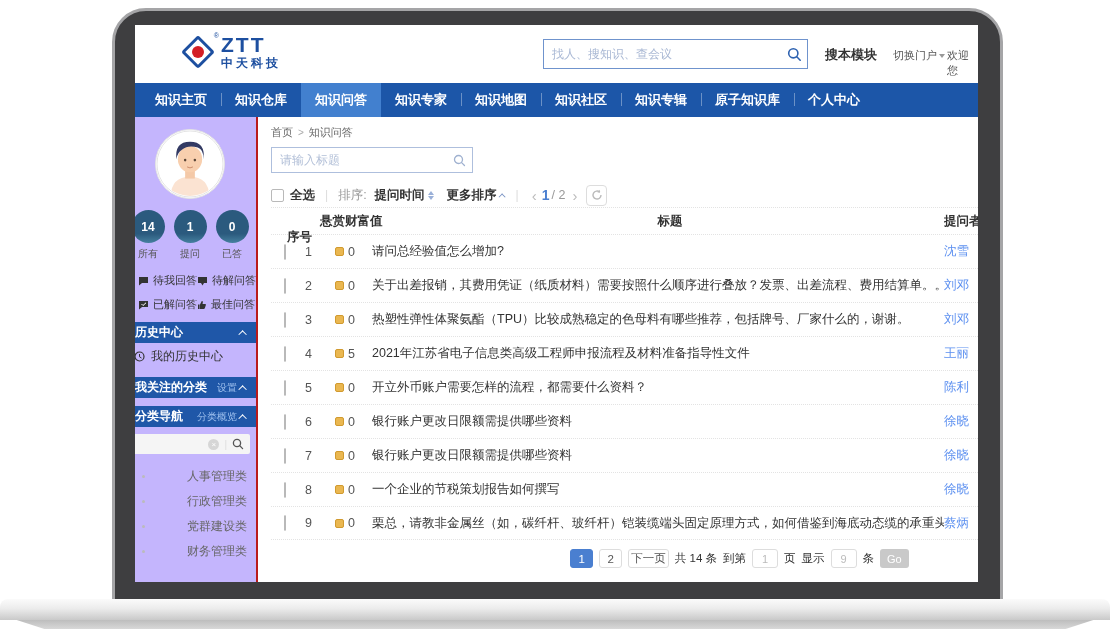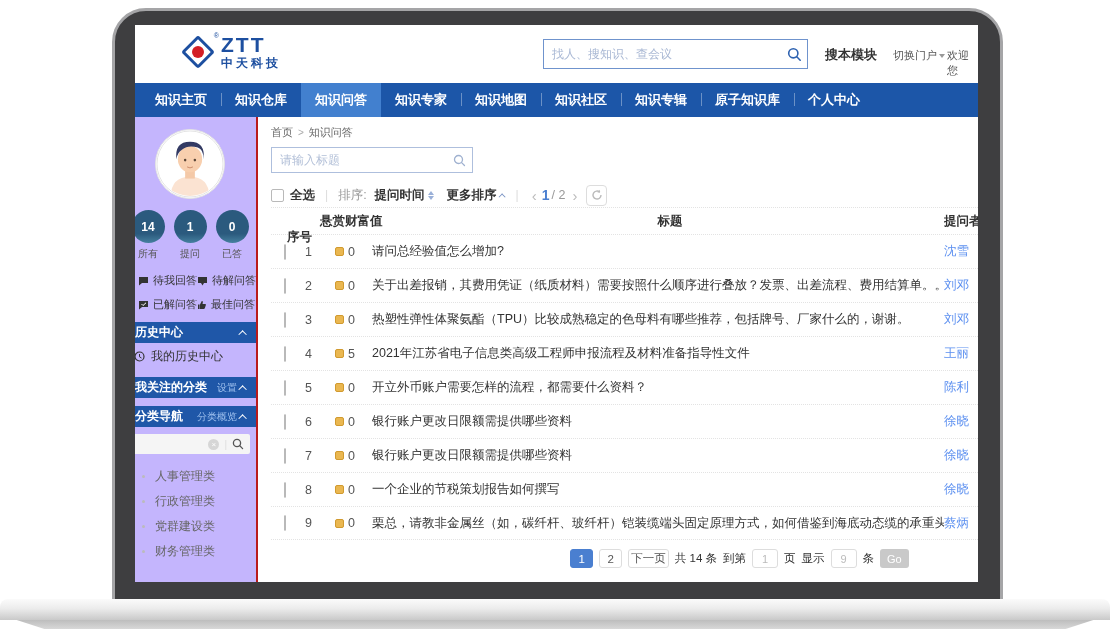--- a/index.html
+++ b/index.html
@@ -78,21 +78,21 @@
     transform:rotate(45deg) translateY(2px); }
   .my-history { height:26px; display:flex; align-items:center; gap:6px; padding-left:10px;
     font-size:12px; color:#333; cursor:pointer; }
   .side-search { margin:7px 6px 0 6px; height:20px; background:#f5f5f5; border-radius:2px;
     display:flex; align-items:center; justify-content:flex-end; gap:5px; padding-right:6px; }
   .clear-icon { width:11px; height:11px; border-radius:50%; background:#d6d6d6; color:#fff;
     font-size:8px; line-height:11px; text-align:center; cursor:pointer; }
   .ss-div { color:#ddd; font-size:10px; }
   .cat-list { margin-top:10px; }
   .cat-item { height:25px; display:flex; align-items:center; font-size:12px; color:#666;
-    padding-left:18px; cursor:pointer; }
+    padding-left:18px; cursor:pointer;gap:32px; }
   .cat-item .dot { width:3px; height:3px; background:#bbb; border-radius:50%; margin-right:10px; }
 
   
   .breadcrumb { height:24px; display:flex; align-items:center; font-size:11px; color:#666;
     gap:5px; margin-top:3px; }
   .crumb-sep { color:#aaa; font-size:10px; }
   .title-search { width:202px; height:26px; border:1px solid #aebfdd; border-radius:0;
     display:flex; align-items:center; margin:3px 0 10px; background:#fff; }
   .title-search input { flex:1; border:none; outline:none; padding:0 8px; font-size:12px;
     color:#333; background:transparent; font-family:inherit; }

